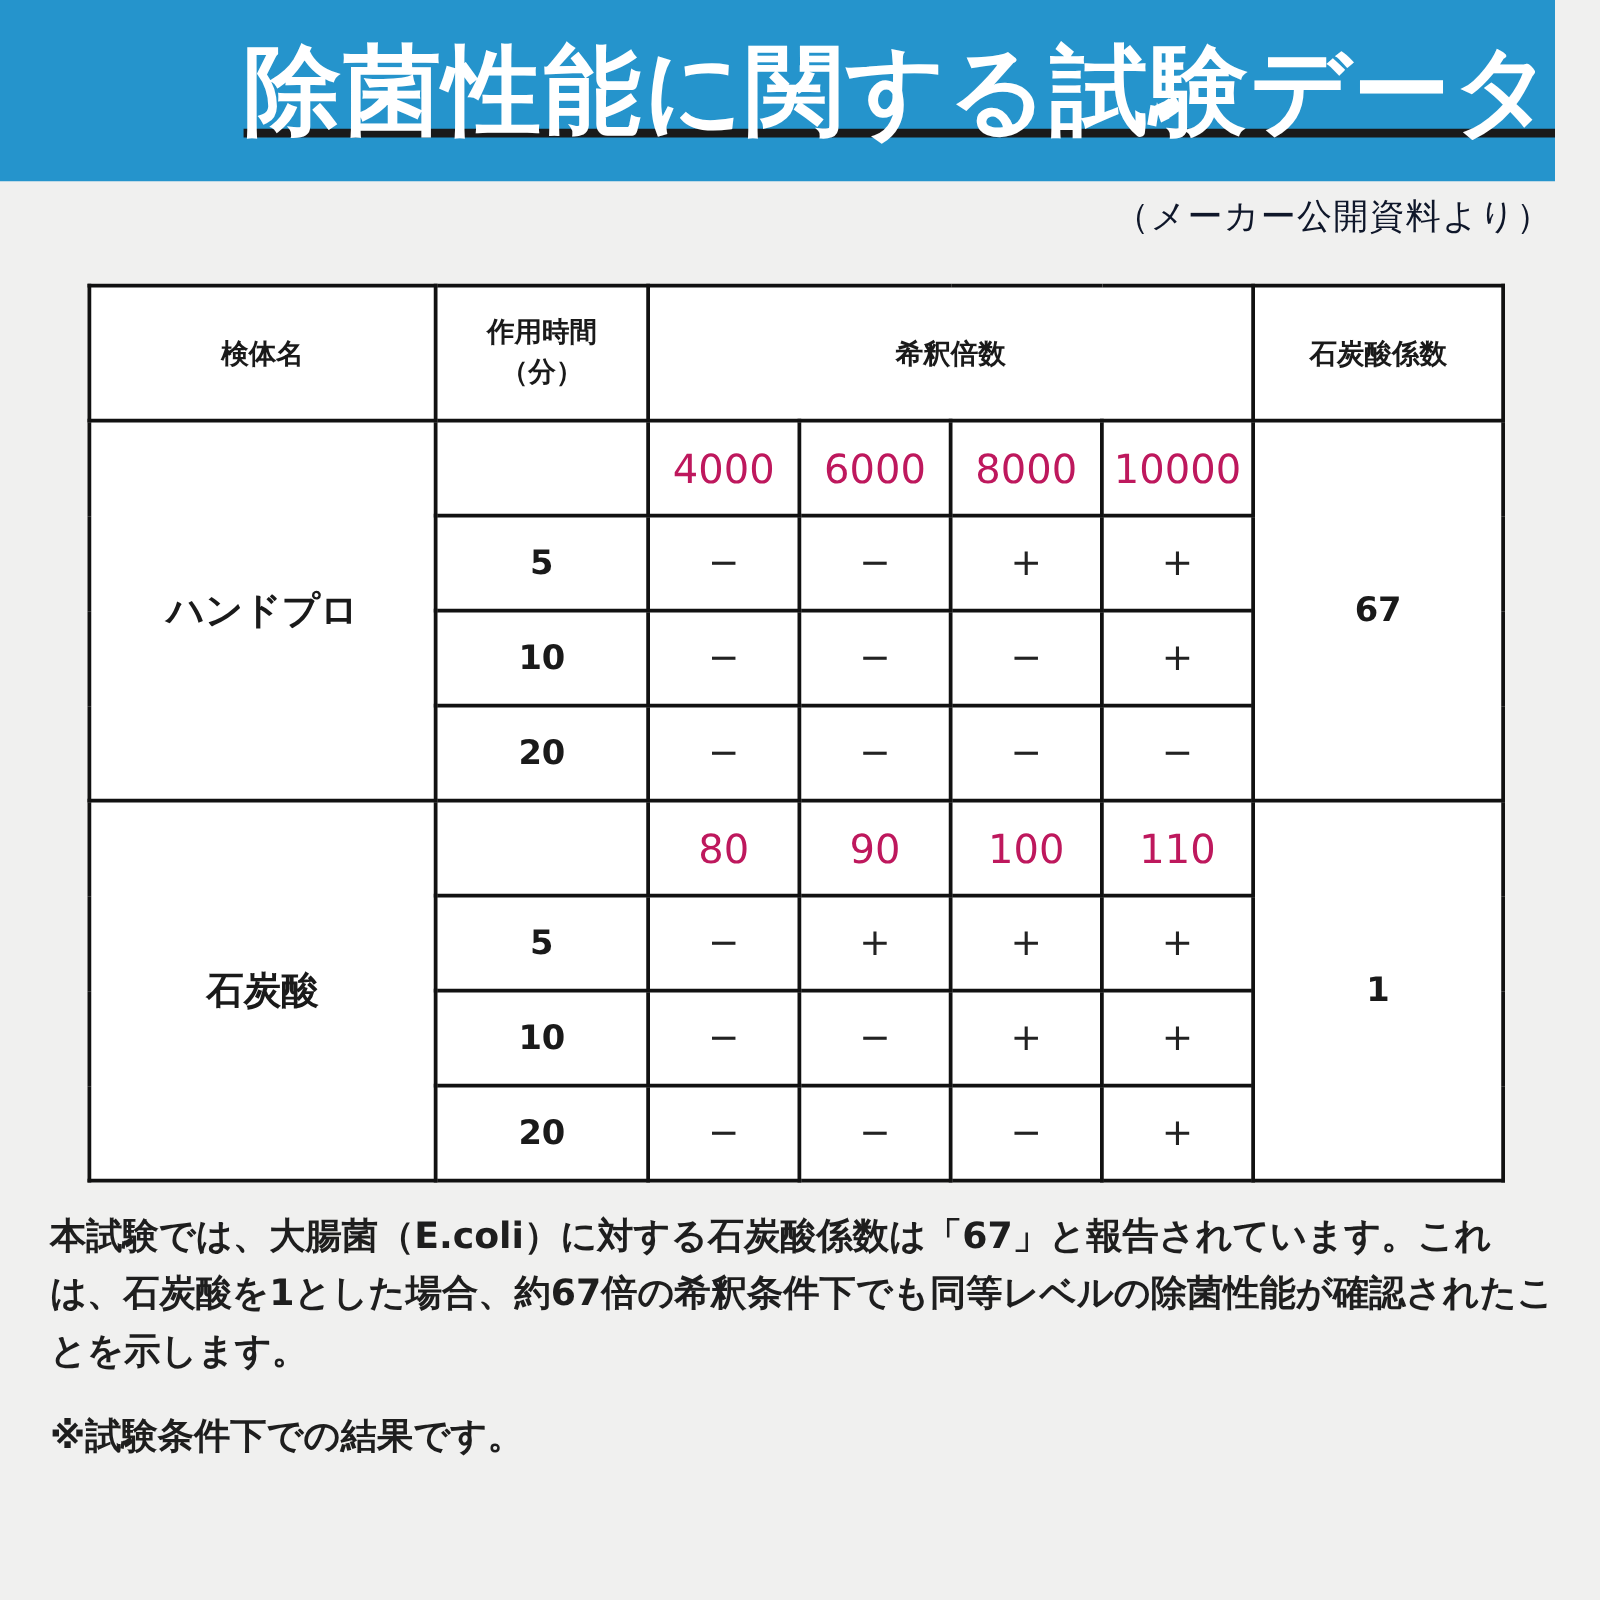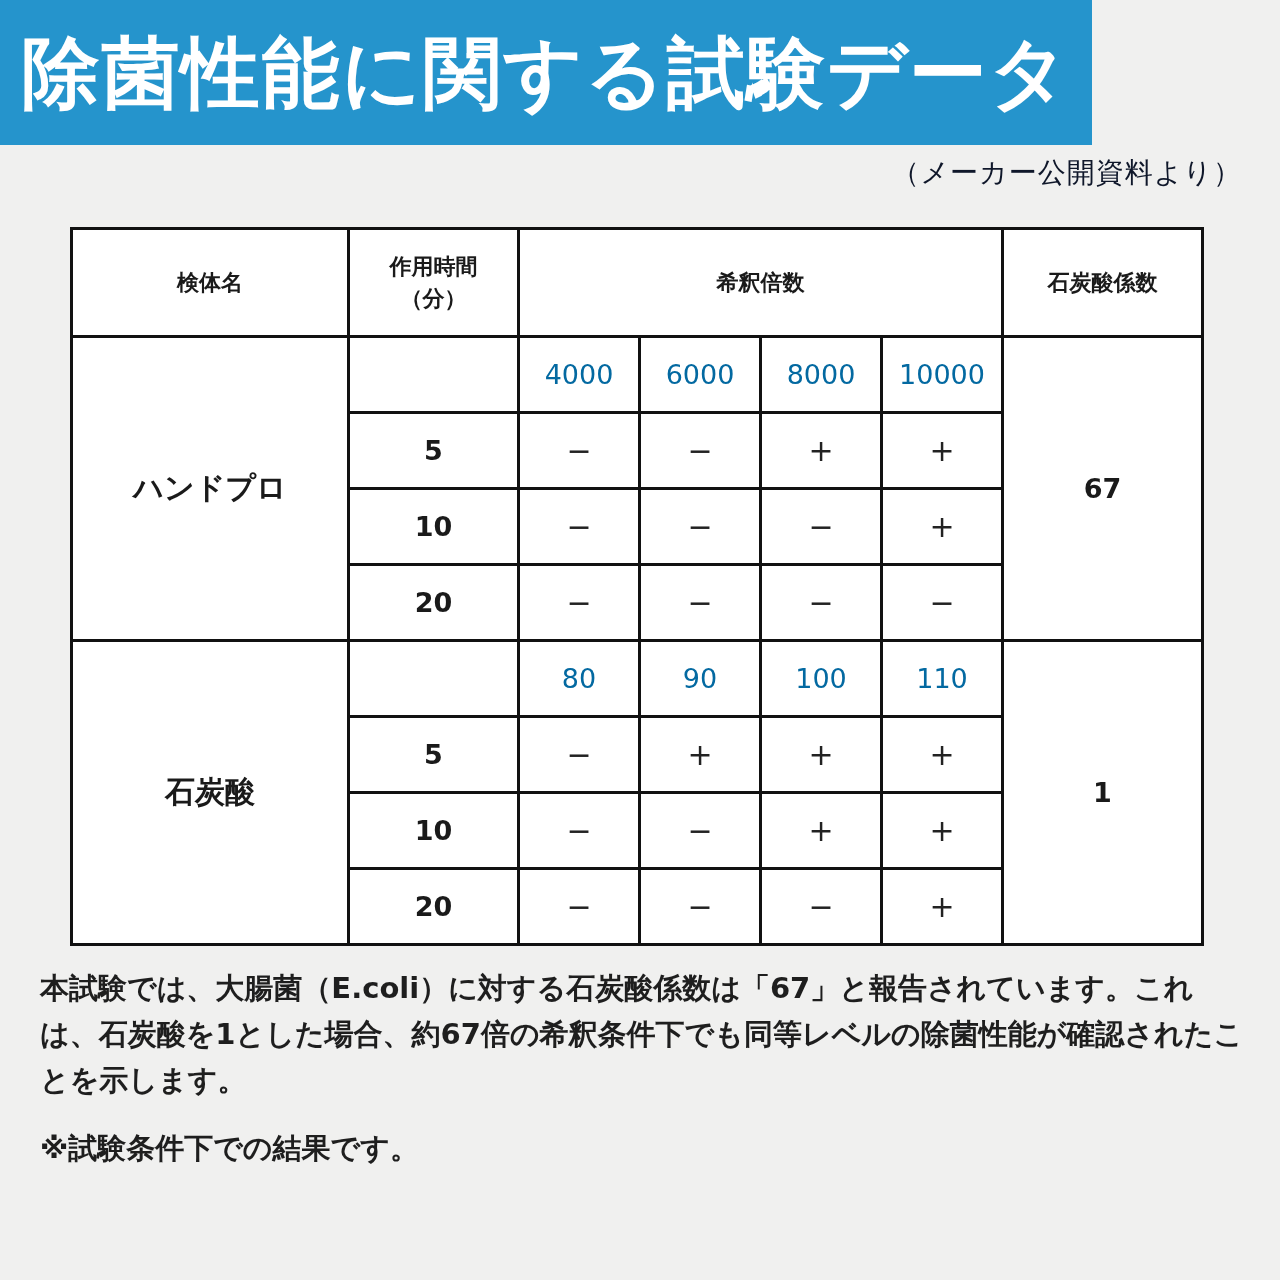--- a/index.html
+++ b/index.html
@@ -4,23 +4,23 @@
   <style>
     html, body { margin: 0; padding: 0; }
     body {
       width: 1280px; height: 1280px; overflow: hidden;
       background: #f0f0ef;
       font-family: "DejaVu Sans", "Liberation Sans", sans-serif;
       color: #1a1a1a;
       position: relative;
     }
     .banner {
-      position: absolute; left: 0; top: 0; width: 1092px; height: 145px;
+      position: absolute; left: 0; top: 0; width: 1244px; height: 145px;
       background: #2594cc;
-      display: flex; align-items: center; justify-content: center;
+      display: flex; align-items: center; justify-content: flex-end; text-decoration: underline;
     }
     .banner h1 {
       margin: 0; color: #ffffff; font-size: 78px; font-weight: bold;
       letter-spacing: 2px; line-height: 1;
     }
     .source {
       position: absolute; right: 38px; top: 154px;
       font-size: 28px; color: #0f172a; letter-spacing: 1px;
     }
     table.data {
@@ -34,21 +34,21 @@
       text-align: center; vertical-align: middle;
       padding: 0;
     }
     table.data th { font-weight: bold; font-size: 22px; color: #1a1a1a; }
     .c-name { width: 277px; }
     .c-time { width: 170px; }
     .c-dil { width: 121px; }
     .c-coef { width: 200px; }
     tr.head { height: 108px; }
     tr.r { height: 76px; }
-    .dilval { font-size: 27px; color: #0369a1; }
+    .dilval { font-size: 32px; color: #be185d; }
     .timeval { font-size: 27px; font-weight: bold; }
     .mark { font-size: 30px; color: #222; }
     .name { font-size: 30px; font-weight: bold; }
     .coef { font-size: 27px; font-weight: bold; margin-top: 42px; }
     .th-2line { line-height: 1.45; }
     .notes {
       position: absolute; left: 40px; top: 965px; width: 1210px;
       font-size: 29px; font-weight: bold; color: #1e1e1e;
       line-height: 46px;
     }

